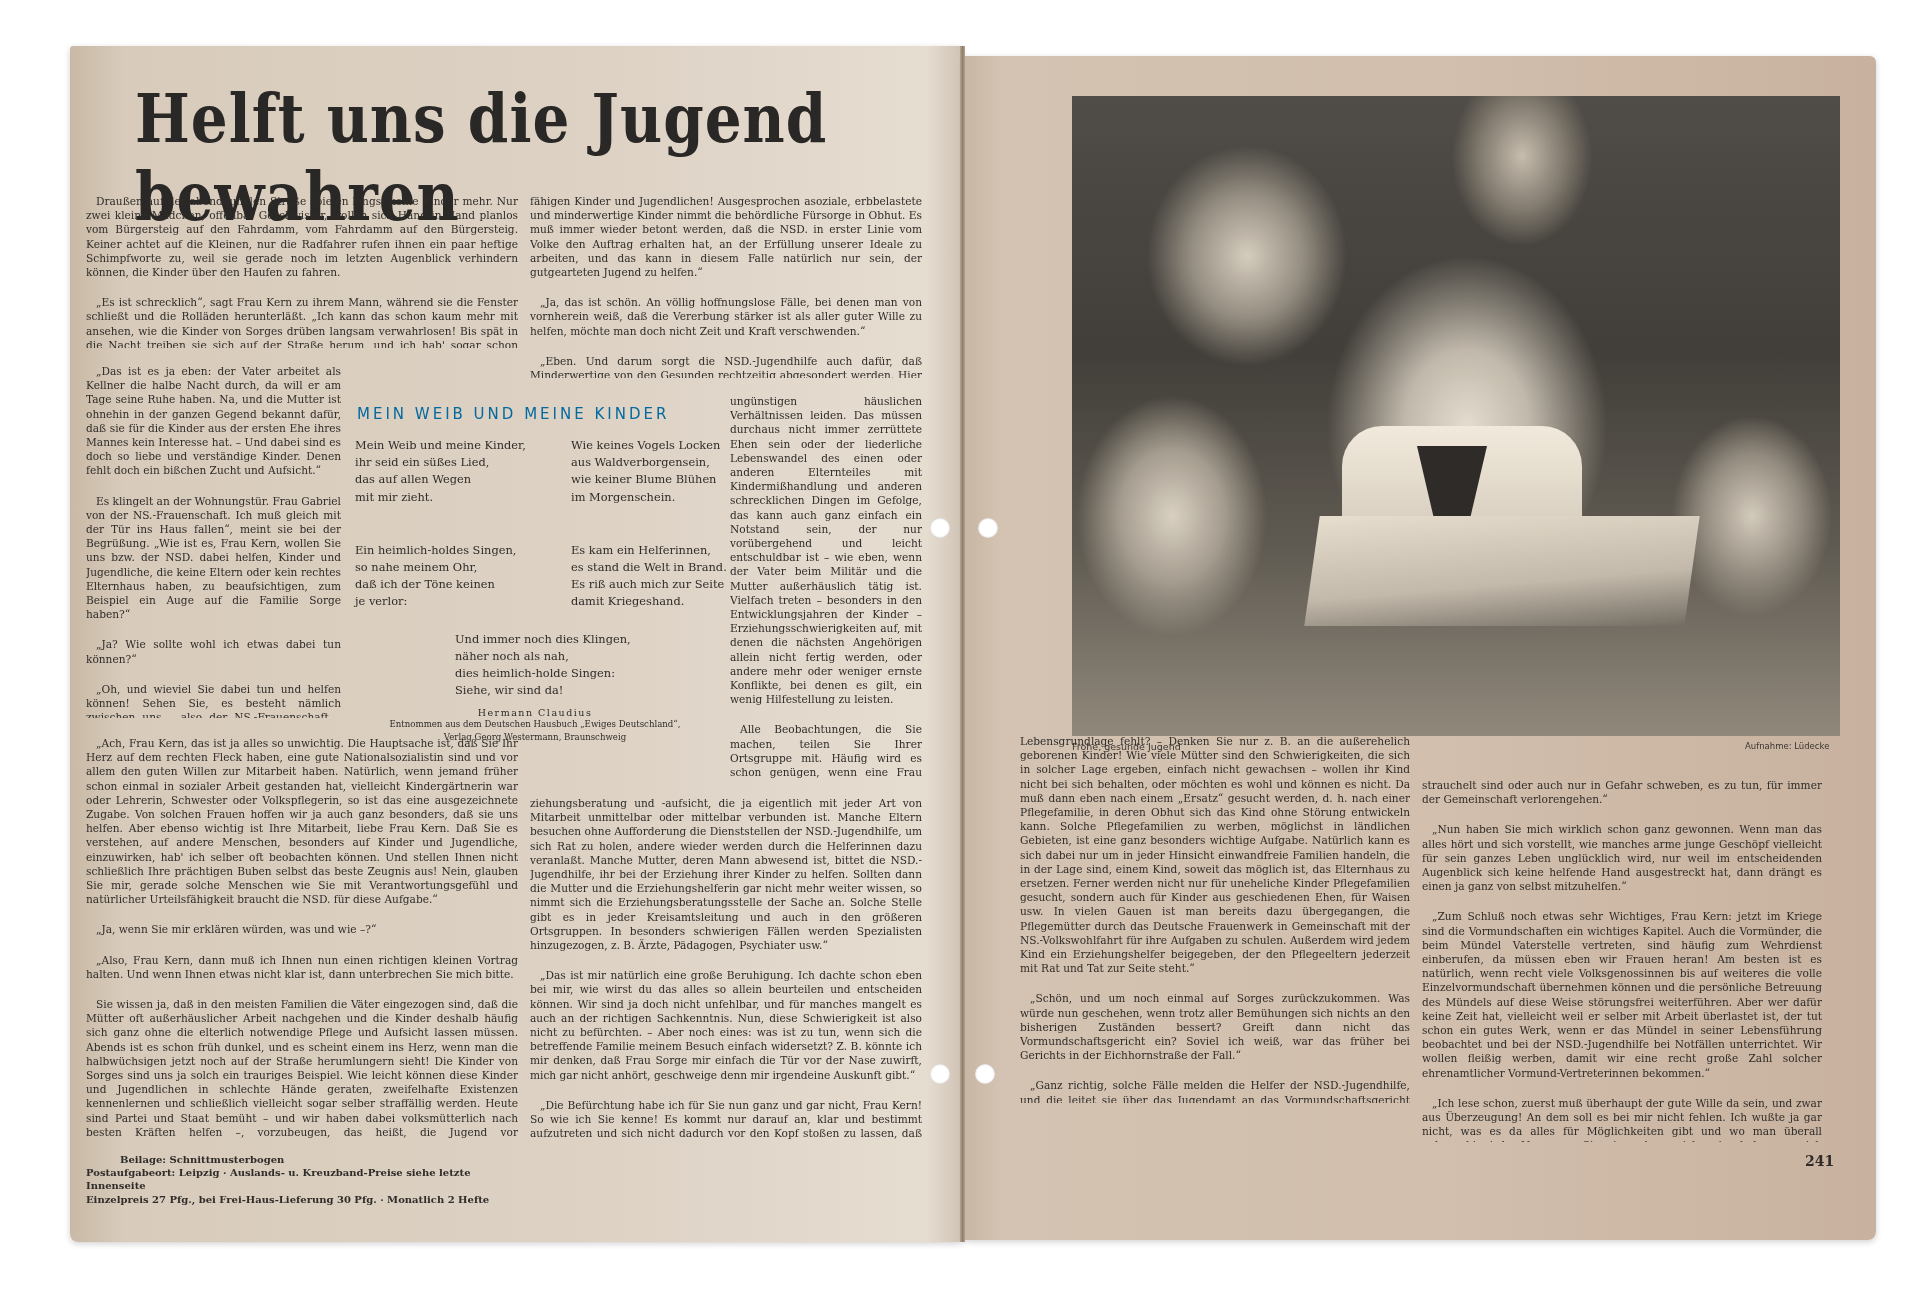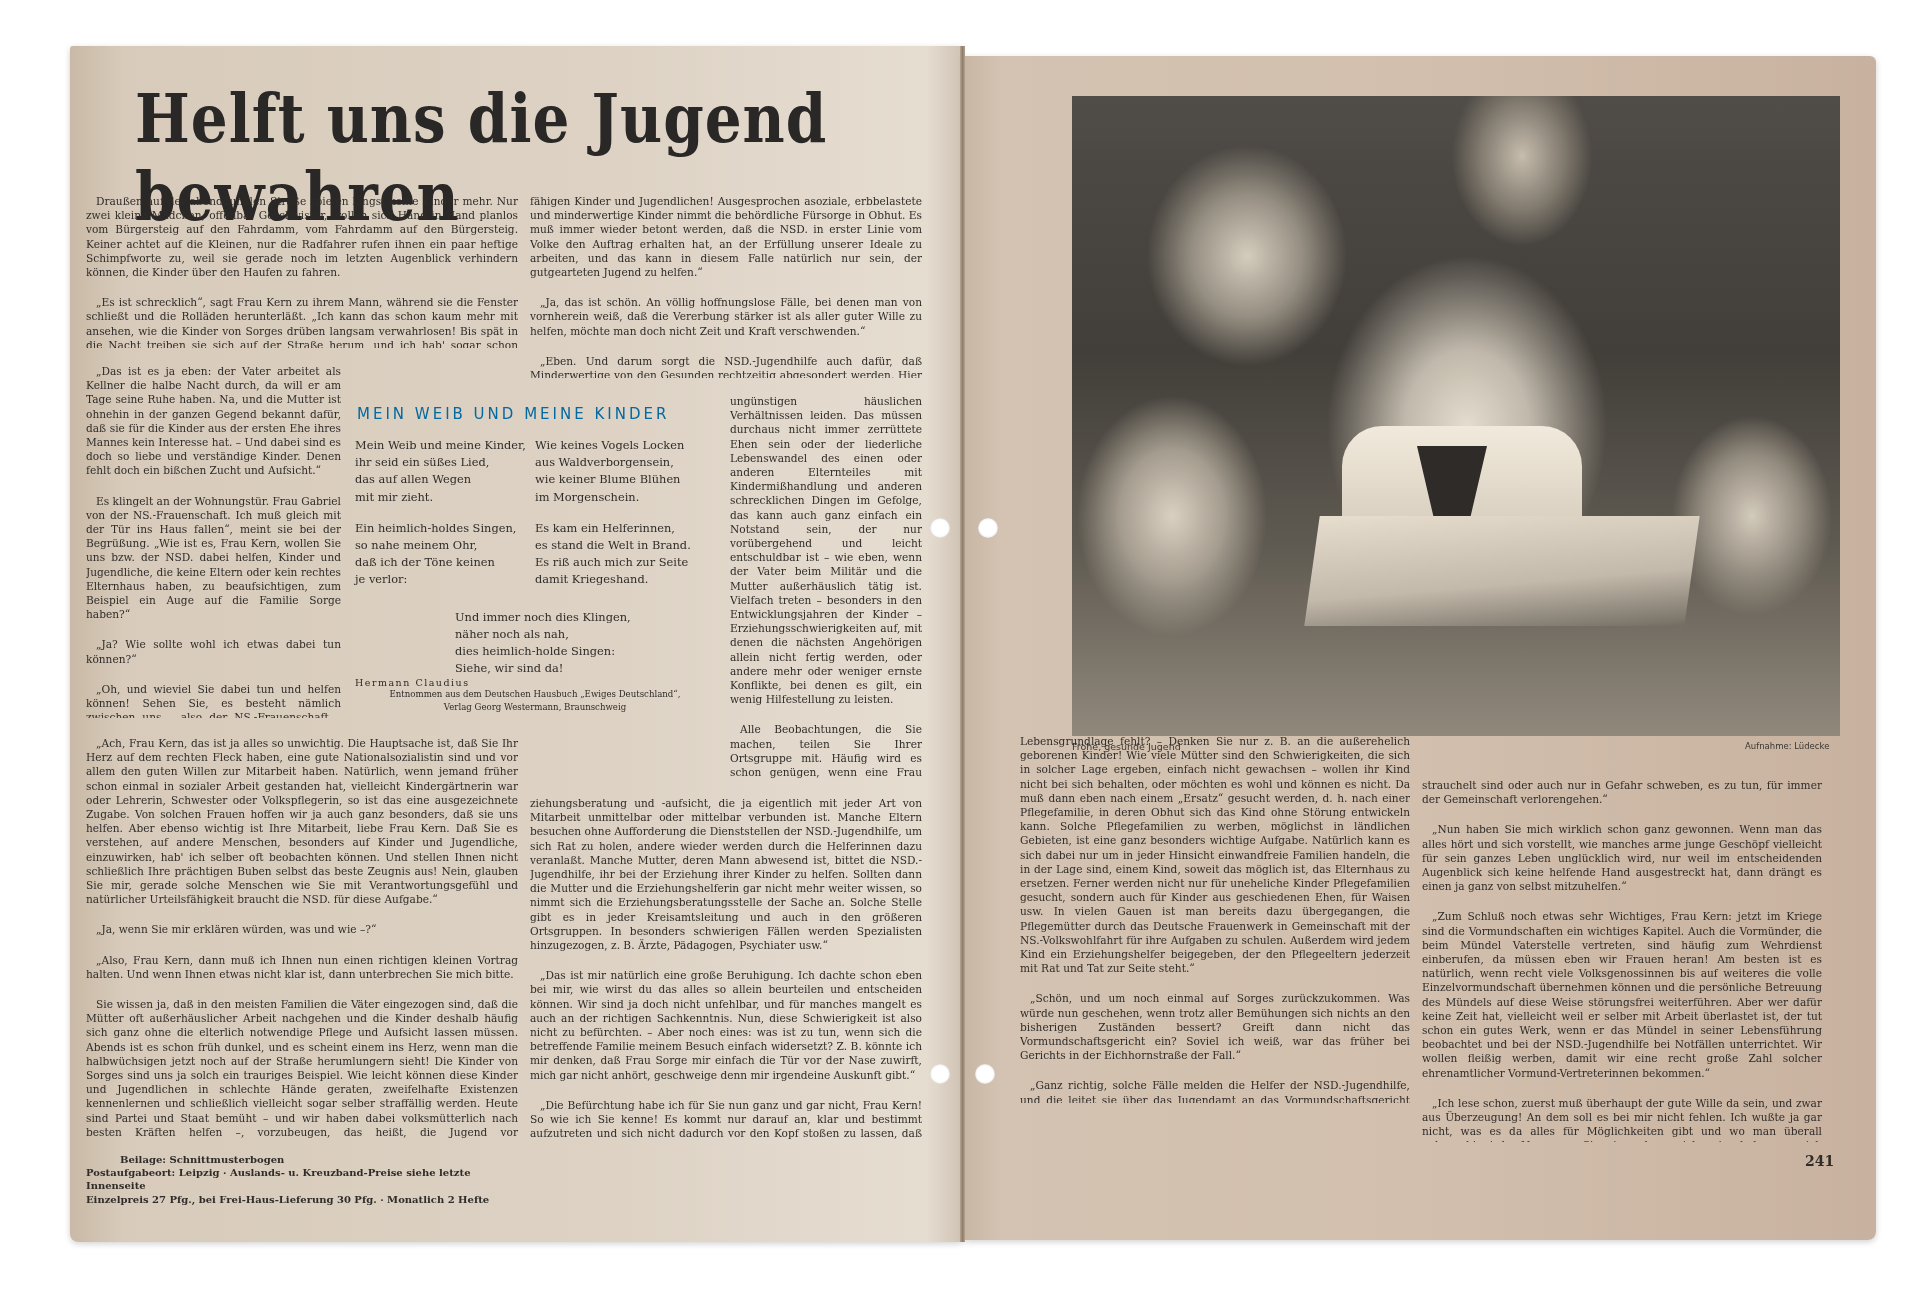--- a/index.html
+++ b/index.html
@@ -39,25 +39,25 @@
   }
   .col p { margin: 16px 0 1px 0; text-indent: 10px; }
   .col p.noindent { text-indent: 0; }
   .poem-box {
     position: absolute; left: 355px; top: 405px; width: 360px; height: 320px;
   }
   .poem-title {
     font-family: "DejaVu Sans", sans-serif; font-size: 15px; letter-spacing: 3px; color: #0369a1;
     margin: 0 0 14px 2px; font-weight: normal;
   }
-  .stanza-grid { display: grid; grid-template-columns: 180px 180px; column-gap: 0; row-gap: 14px; }
+  .stanza-grid { display: grid; grid-template-columns: 180px 180px; column-gap: 0; row-gap: 14px; gap: 36px; }
   .stanza { font-family: "DejaVu Serif", serif; font-size: 11.4px; line-height: 17.2px; color: #2f2c29; }
   .stanza div { white-space: nowrap; }
   .stanza-final { margin: 20px 0 0 100px; }
-  .poem-author { text-align: left; font-size: 9.5px; letter-spacing: 1.5px; margin-top: 0; color: #2f2c29; font-family: "DejaVu Serif", serif; }
+  .poem-author { text-align: center; font-size: 9.5px; letter-spacing: 1.5px; margin-top: 8px; color: #2f2c29; font-family: "DejaVu Serif", serif; }
   .poem-source { text-align: center; font-size: 8.6px; line-height: 13px; color: #2f2c29; font-family: "DejaVu Serif", serif; }
   .footer-left {
     position: absolute; left: 86px; top: 1153px; width: 420px; font-size: 10px; line-height: 13.2px;
     color: #2f2c29; font-family: "DejaVu Serif", serif; font-weight: bold;
   }
   .footer-left .indent { padding-left: 34px; }
   .photo {
     position: absolute; left: 1072px; top: 96px; width: 768px; height: 640px; overflow: hidden;
     background:
       radial-gradient(ellipse 140px 170px at 395px 330px, #d9d6d0 0%, #b7b2aa 45%, rgba(80,78,74,0) 100%),

